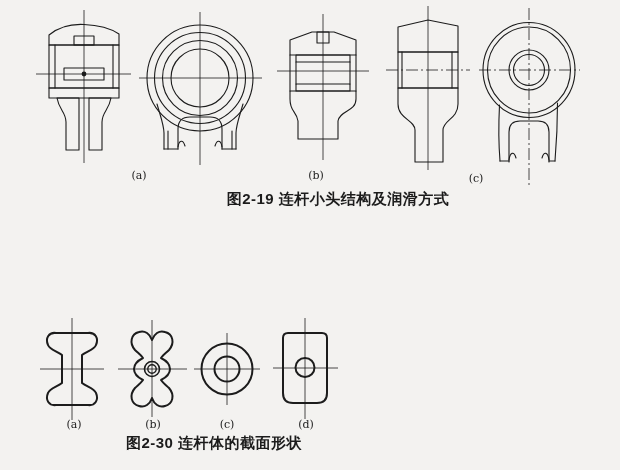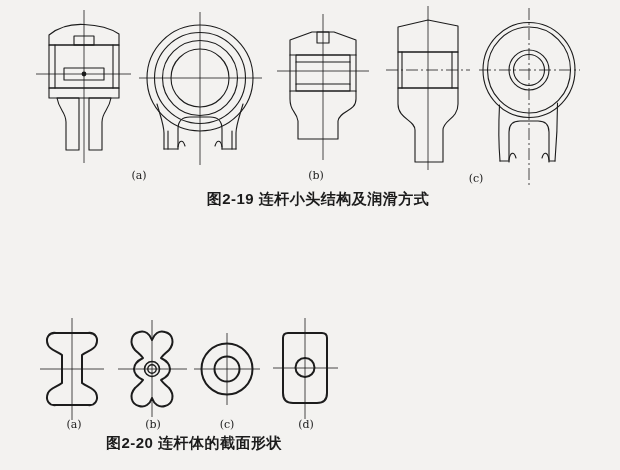--- a/index.html
+++ b/index.html
@@ -13,21 +13,21 @@
   svg{position:absolute;left:0;top:0;}
   .lbl{
     position:absolute;transform:translateX(-50%);
     font-family:"DejaVu Serif",serif;
     font-size:11px;color:var(--ink,#1c1c1c);white-space:nowrap;
   }
   .cap{
     position:absolute;transform:translateX(-50%);
     font-family:"Liberation Sans",sans-serif;
     font-weight:700;font-size:15px;letter-spacing:0.5px;
-    color:var(--ink,#1c1c1c);white-space:nowrap;
+    color:var(--ink,#1c1c1c);white-space:nowrap;margin-left:20px;
   }
   .ln{fill:none;stroke:var(--ink,#1c1c1c);stroke-width:1.1;stroke-linejoin:round;stroke-linecap:round;}
   .thk{stroke-width:2;}
   .cl{fill:none;stroke:var(--ink,#1c1c1c);stroke-width:0.8;}
   .dd{stroke-dasharray:12 3 2 3;}
 </style>
 </head>
 <body>
 
 <div class="page">
@@ -146,15 +146,15 @@
 
 <div class="lbl" style="left:139px;top:169px">(a)</div>
 <div class="lbl" style="left:316px;top:169px">(b)</div>
 <div class="lbl" style="left:476px;top:172px">(c)</div>
 <div class="cap" style="left:318px;top:190px">图2-19  连杆小头结构及润滑方式</div>
 
 <div class="lbl" style="left:74px;top:418px">(a)</div>
 <div class="lbl" style="left:153px;top:418px">(b)</div>
 <div class="lbl" style="left:227px;top:418px">(c)</div>
 <div class="lbl" style="left:306px;top:418px">(d)</div>
-<div class="cap" style="left:194px;top:434px">图2-20  连杆体的截面形状</div>
+<div class="cap" style="left:194px;top:434px">图2-30  连杆体的截面形状</div>
 
 </div>
 
 </body></html>

